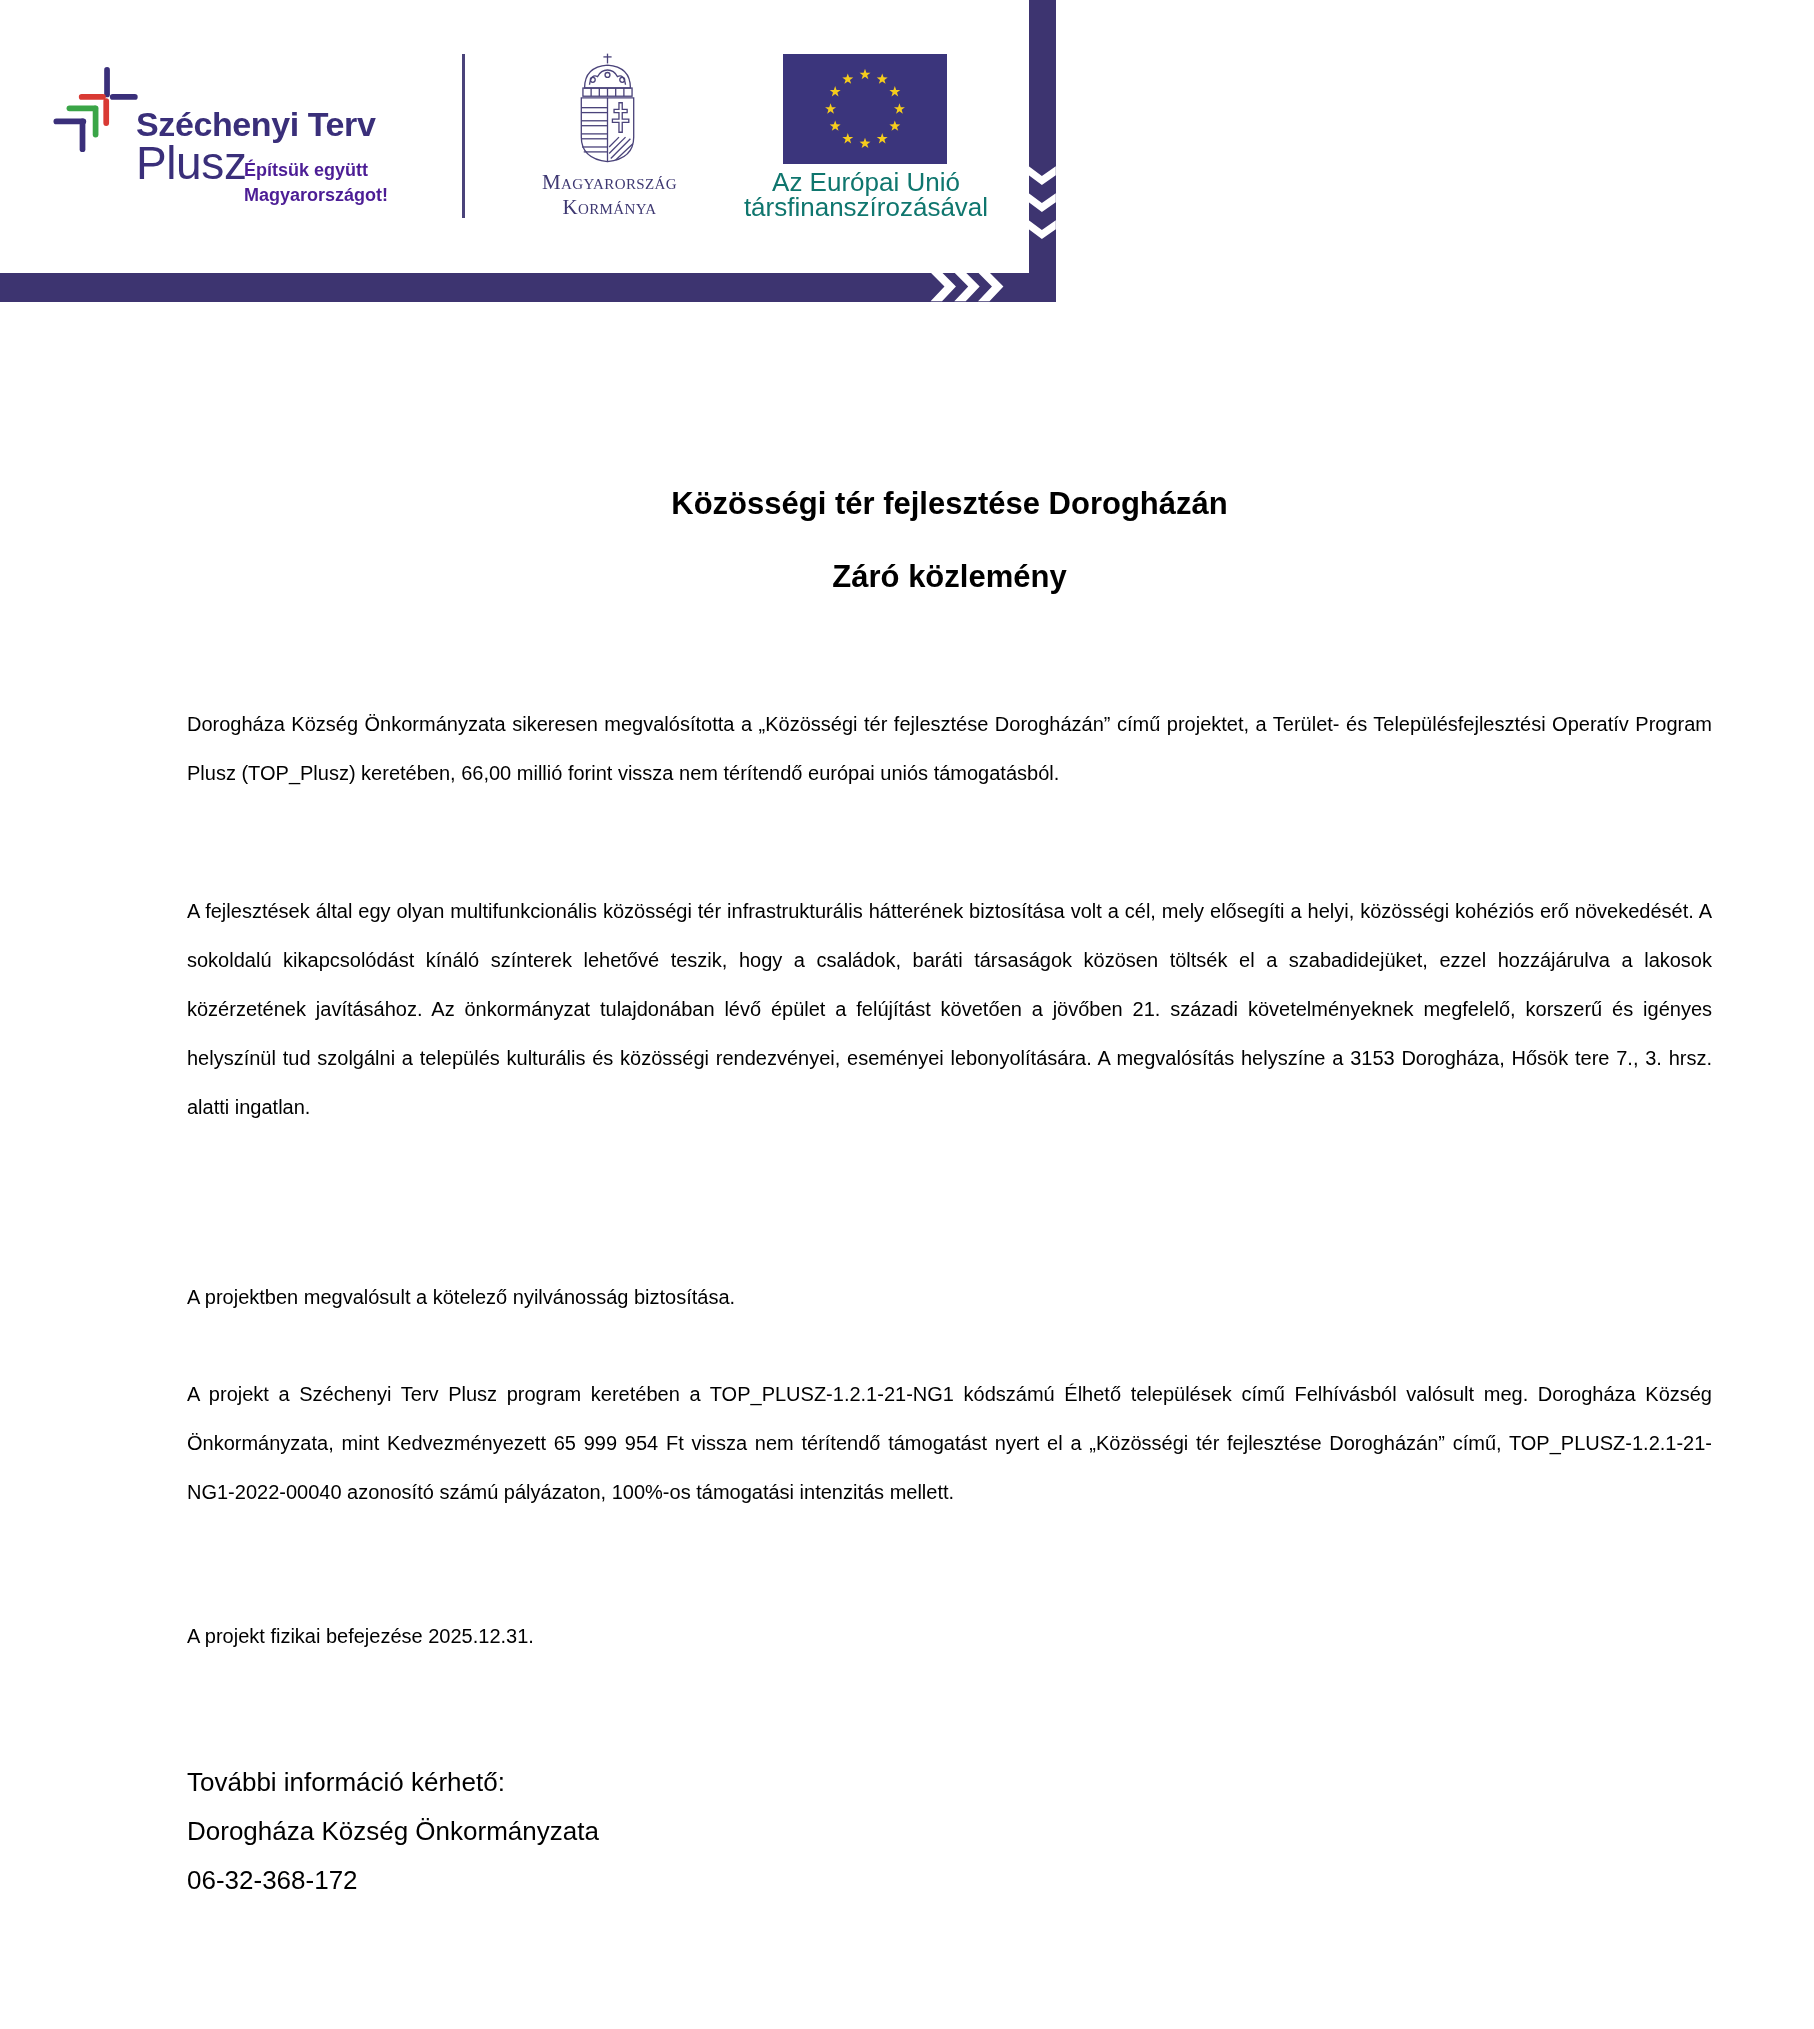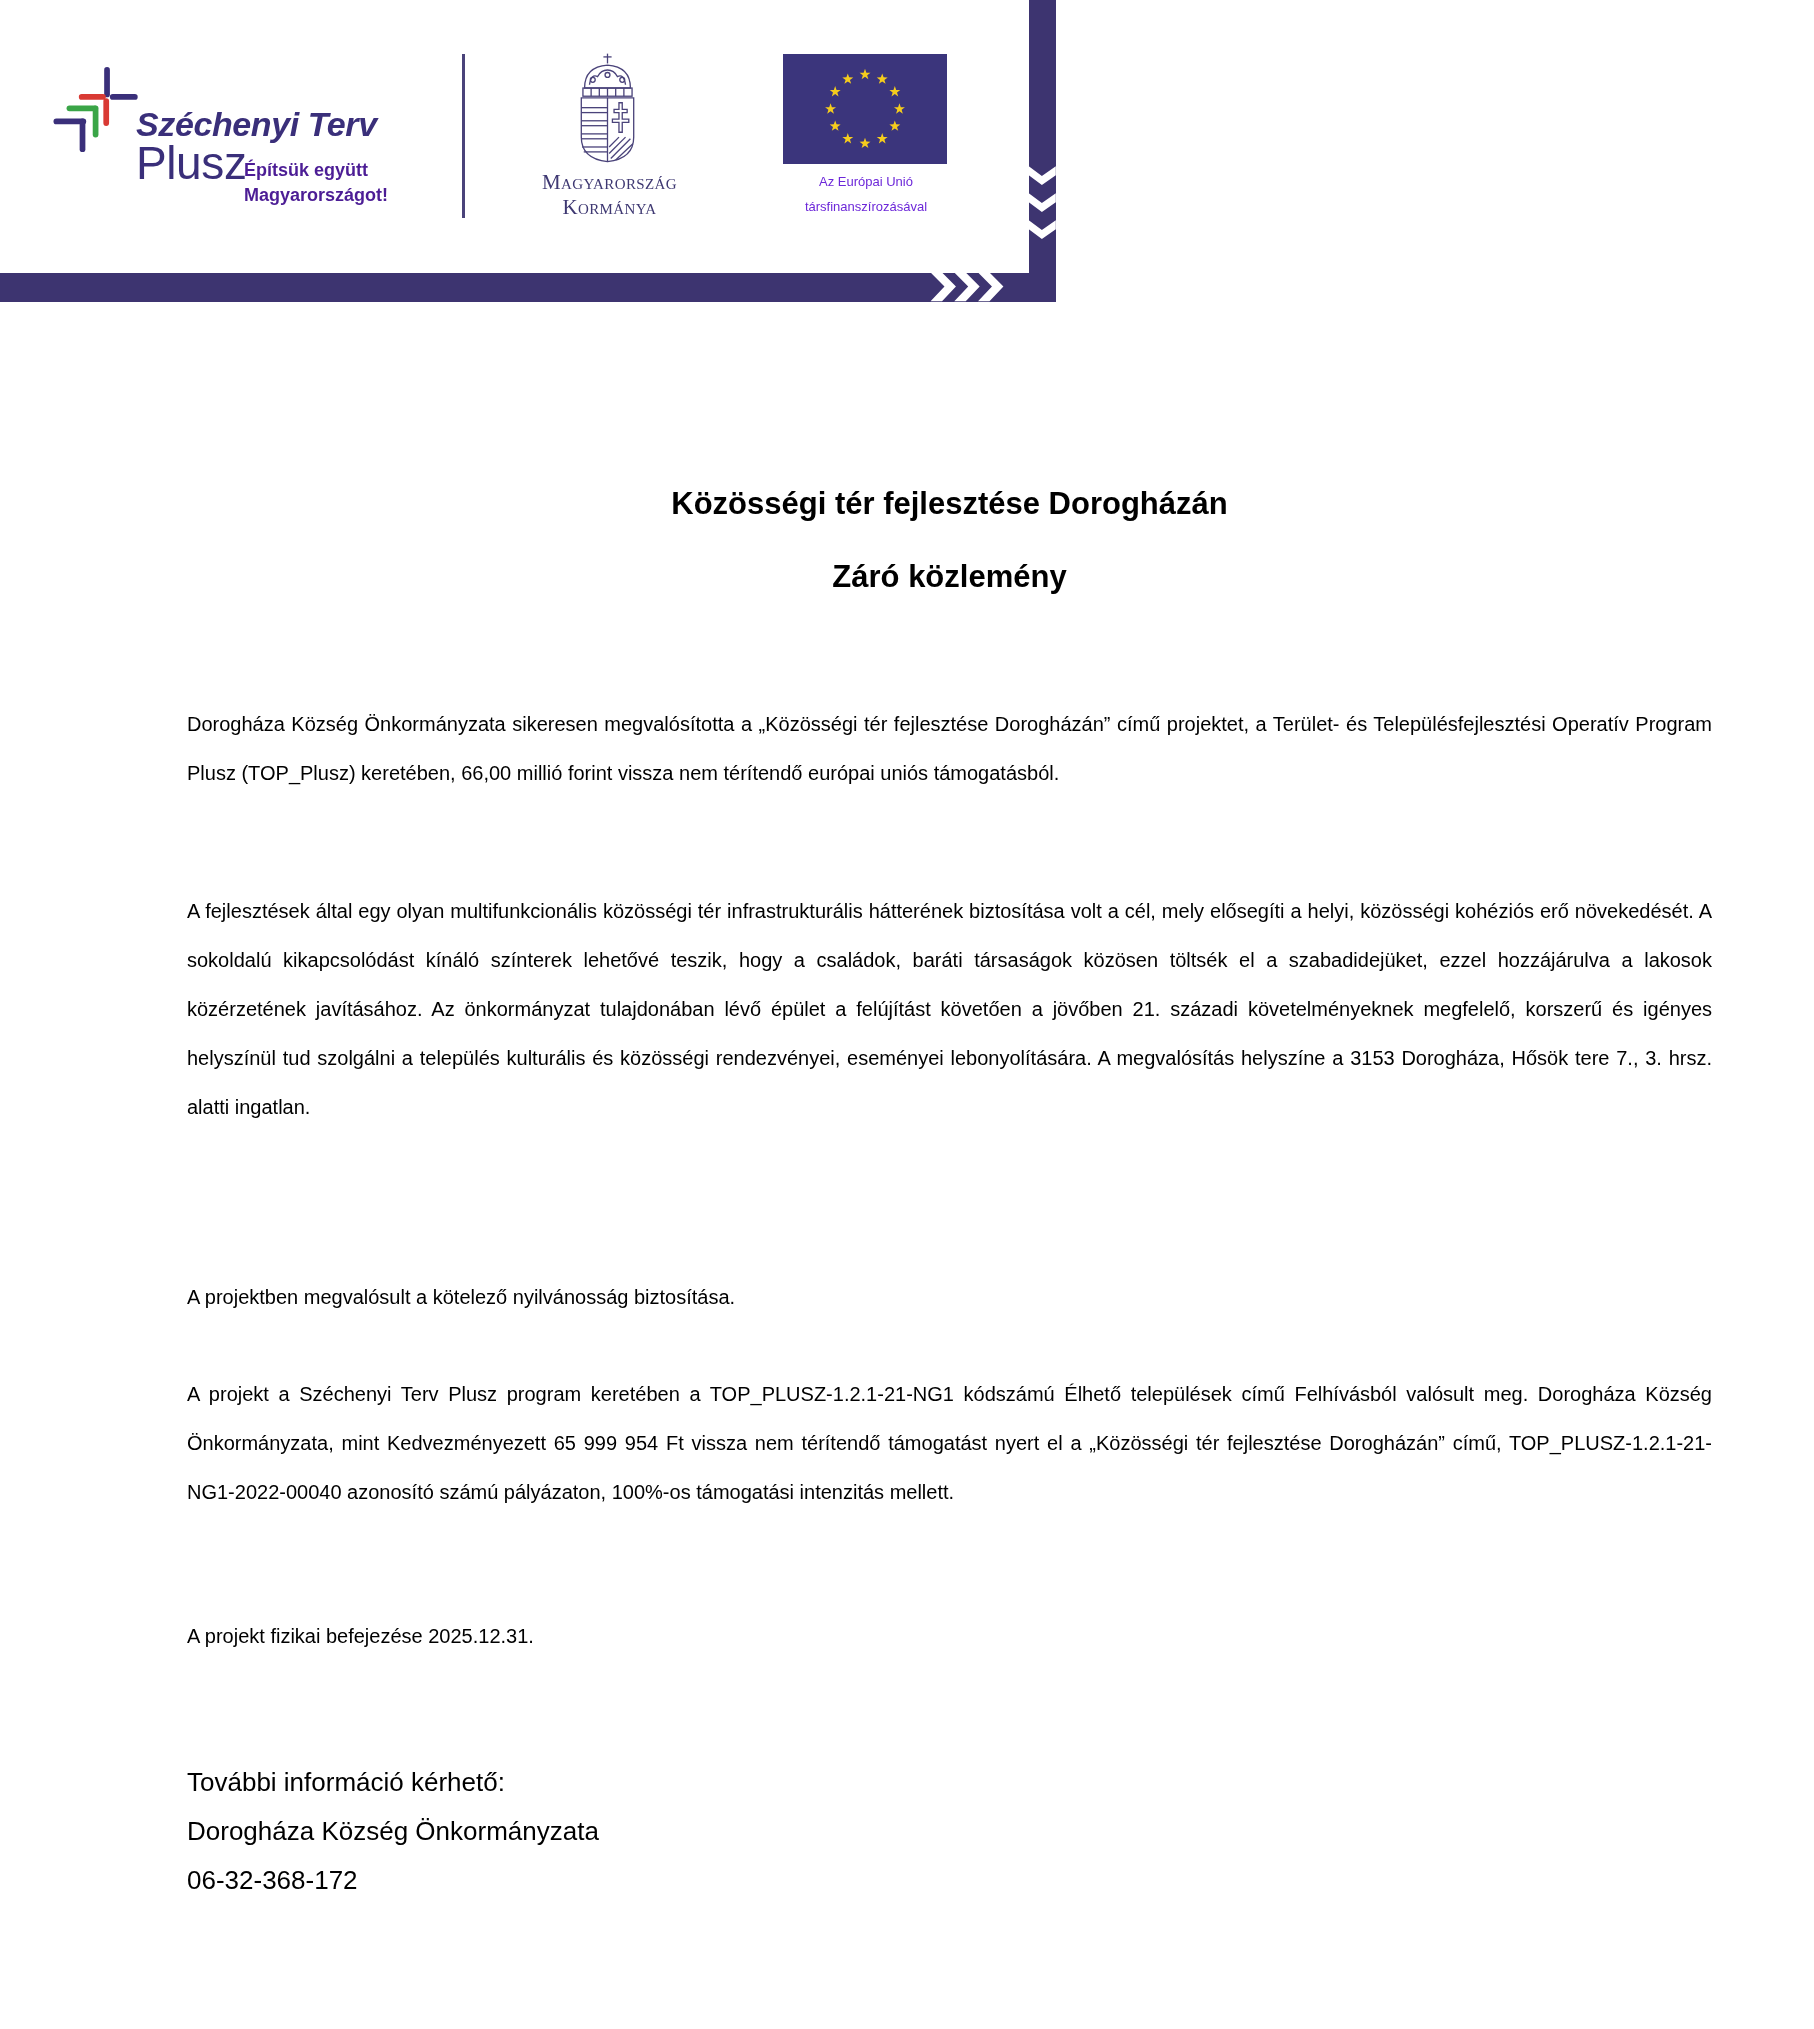--- a/index.html
+++ b/index.html
@@ -5,31 +5,31 @@
   html, body { margin: 0; padding: 0; background: #ffffff; }
   body { width: 1814px; height: 2029px; position: relative; overflow: hidden; font-family: "Liberation Sans", sans-serif; color: #000; }
 
   
   .header { position: absolute; left: 0; top: 0; width: 1064px; height: 311px; }
   .bar-bottom { position: absolute; left: 0; top: 273px; width: 1056px; height: 29px; background: #3d3470; }
   .bar-right { position: absolute; left: 1029px; top: 0; width: 27px; height: 301px; background: #3d3470; }
   .chev-svg { position: absolute; left: 0; top: 0; }
 
   .logo-mark { position: absolute; left: 49px; top: 64px; width: 94px; height: 92px; }
-  .szt-title { position: absolute; left: 136px; top: 105px; font-size: 34px; font-weight: bold; color: #3a2f7a; letter-spacing: -0.4px; white-space: nowrap; line-height: 39px; font-style: italic; }
+  .szt-title { position: absolute; left: 136px; top: 105px; font-size: 34px; font-weight: bold; color: #3a2f7a; letter-spacing: -0.4px; white-space: nowrap; line-height: 39px; }
   .szt-plusz { position: absolute; left: 136px; top: 144px; font-size: 46px; font-weight: normal; color: #3a2f7a; letter-spacing: -0.4px; line-height: 39px; }
   .szt-slogan { position: absolute; left: 244px; top: 158px; font-size: 18px; font-weight: bold; color: #4c1d95; line-height: 24.5px; white-space: nowrap; }
 
   .divider { position: absolute; left: 462px; top: 54px; width: 2.5px; height: 164px; background: #4a437a; }
 
   .coat { position: absolute; left: 573px; top: 52px; width: 69px; height: 113px; }
   .gov-label { position: absolute; left: 499px; top: 170px; width: 221px; text-align: center; font-family: "Liberation Serif", serif; color: #3e3872; font-size: 21px; line-height: 24.5px; font-variant: small-caps; letter-spacing: 0.4px; }
 
   .eu-flag { position: absolute; left: 783px; top: 54px; width: 164px; height: 110px; background: #3b357c; }
-  .eu-label { position: absolute; left: 741px; top: 170px; width: 250px; text-align: center; color: #6d28d9; font-size: 13px; line-height: 24.5px; white-space: nowrap; }
+  .eu-label { position: absolute; left: 741px; top: 170px; width: 250px; text-align: center; color: #0f766e; font-size: 26px; line-height: 24.5px; white-space: nowrap; }
 
   
   .doc-title { position: absolute; left: 187px; width: 1525px; text-align: center; font-weight: bold; font-size: 31px; line-height: 36px; white-space: nowrap; }
   .t1 { top: 486px; }
   .t2 { top: 559px; }
 
   .para { position: absolute; left: 187px; width: 1525px; font-size: 20px; line-height: 49px; text-align: justify; }
   .para.left { text-align: left; }
   .p1 { top: 700px; }
   .p2 { top: 887px; }

